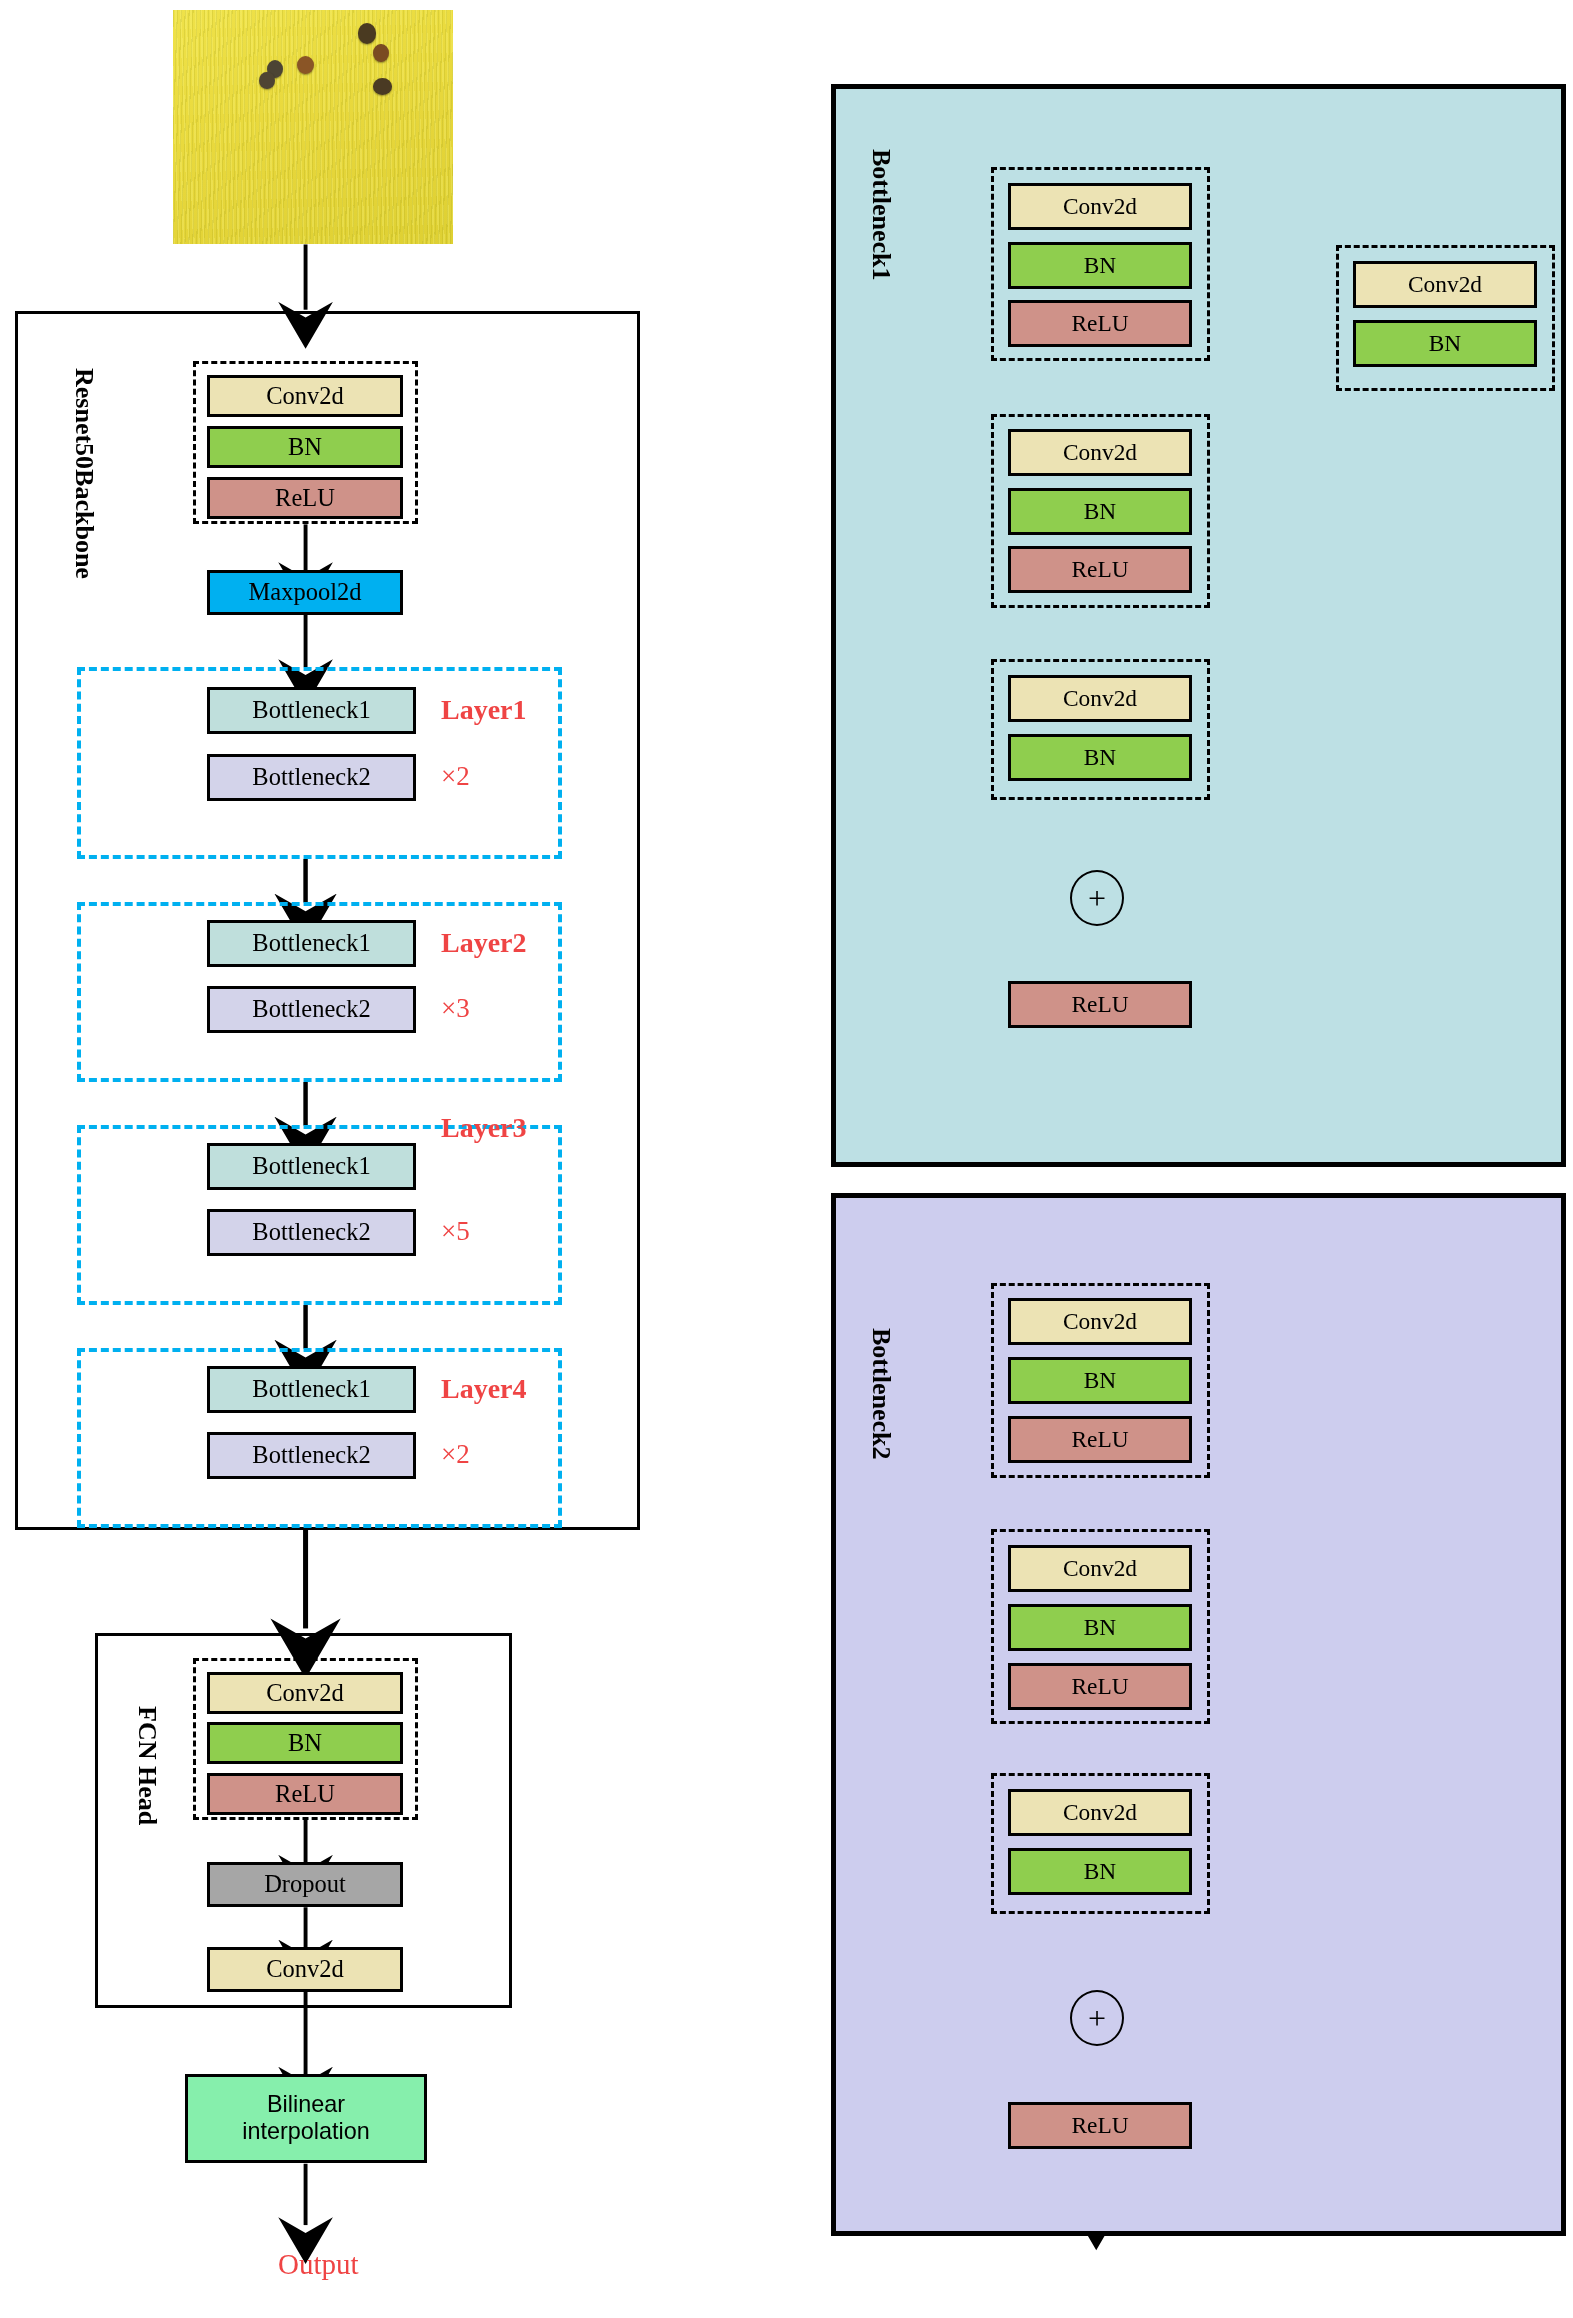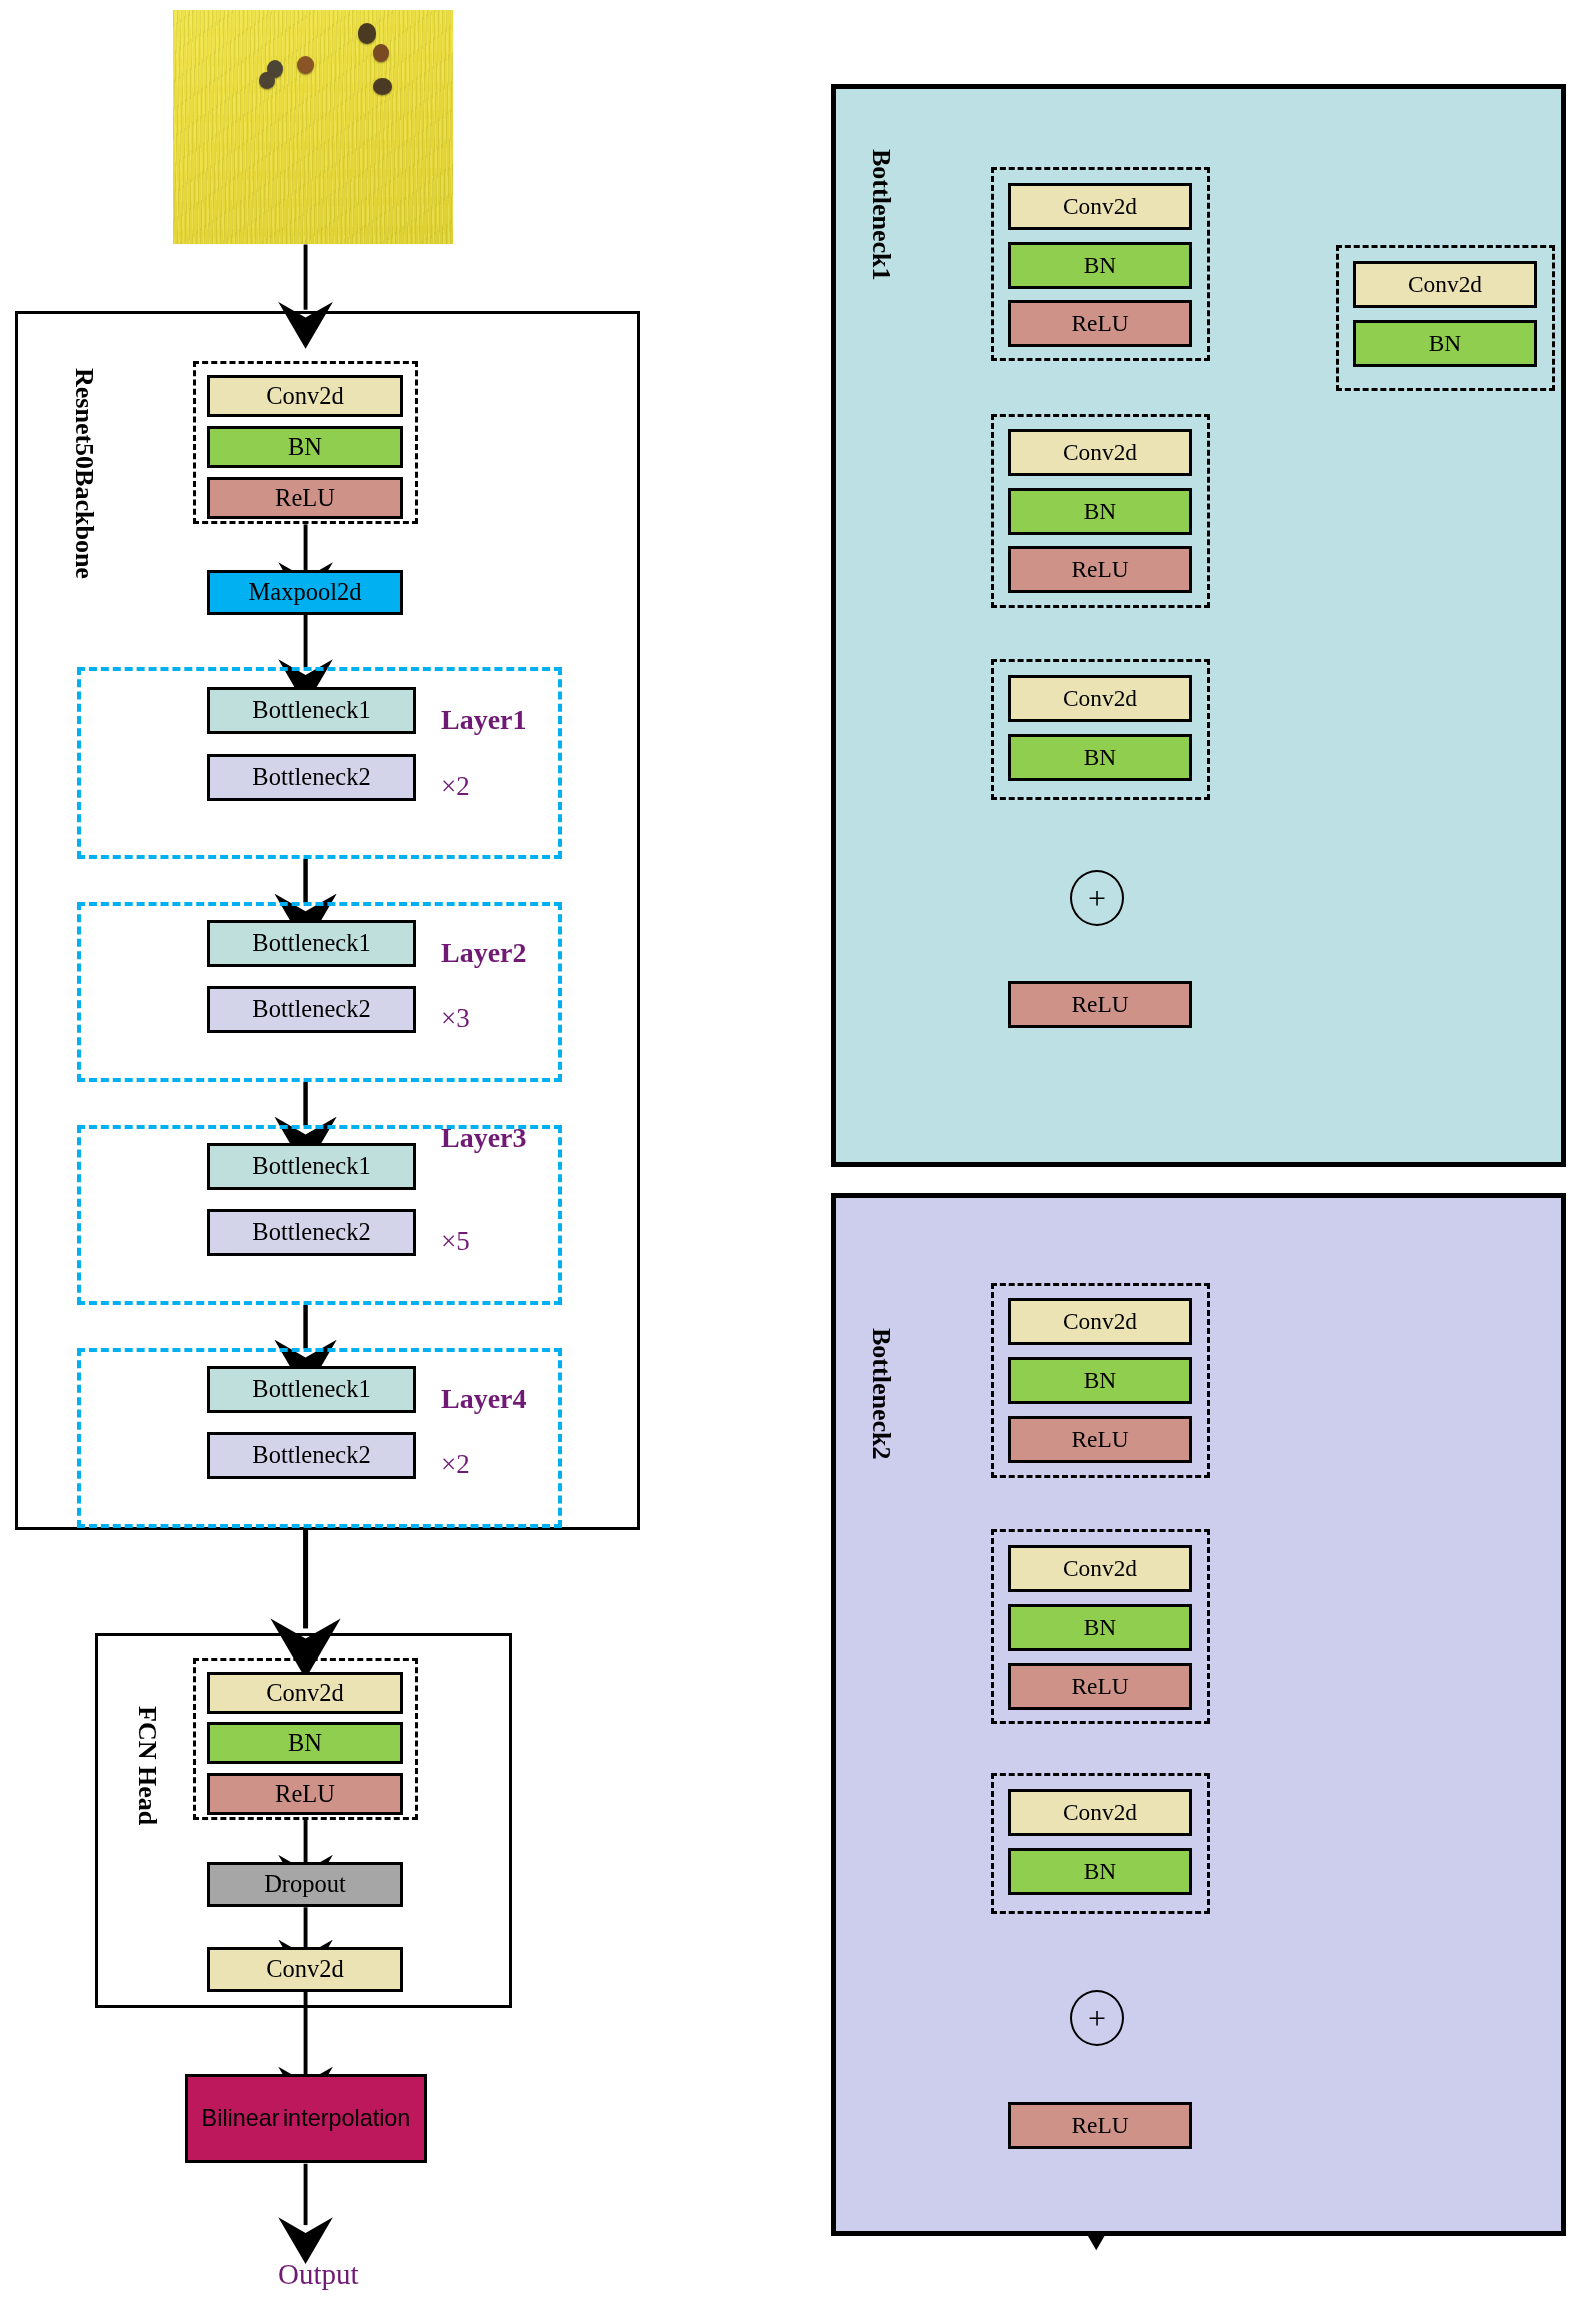--- a/index.html
+++ b/index.html
@@ -68,22 +68,21 @@
     transform-origin:0 0;
     transform:rotate(90deg);
     color:#000;
   }
 
   
   .txt{
     position:absolute;
     white-space:nowrap;
     font-family:"Liberation Serif","DejaVu Serif",serif;
-    color:#701a75;
-    margin-top:10px;
+    color:#ef4444;
   }
   .txt.bold{font-weight:bold;}
 
   
   #wires{position:absolute;left:0;top:0;width:1573px;height:2319px;pointer-events:none;}
 
   
   #photo{
     position:absolute;
     border:0;
@@ -231,21 +230,21 @@
   <div class="vlabel" style="left:162px;top:1706px;font-size:26px;">FCN Head</div>
 
   <div class="dgroup" style="left:193px;top:1658px;width:225px;height:162px;"></div>
   <div class="blk" style="left:207px;top:1672px;width:196px;height:42px;background:#ece3b4;font-size:24.5px;">Conv2d</div>
   <div class="blk" style="left:207px;top:1722px;width:196px;height:42px;background:#8fce4e;font-size:24.5px;">BN</div>
   <div class="blk" style="left:207px;top:1773px;width:196px;height:42px;background:#cf9289;font-size:24.5px;">ReLU</div>
 
   <div class="blk" style="left:207px;top:1862px;width:196px;height:45px;background:#a6a6a6;font-size:24.5px;">Dropout</div>
   <div class="blk" style="left:207px;top:1947px;width:196px;height:45px;background:#ece3b4;font-size:24.5px;">Conv2d</div>
 
-  <div class="blk sans" style="left:185px;top:2074px;width:242px;height:89px;background:#be185d;font-size:23.4px;flex-direction:row;gap:3.3px;">
+  <div class="blk sans" style="left:185px;top:2074px;width:242px;height:89px;background:#86efac;font-size:23.4px;flex-direction:column;gap:3.3px;">
     <span>Bilinear</span>
     <span>interpolation</span>
   </div>
 
   <div class="txt" style="left:278px;top:2248px;font-size:29px;">Output</div>
 
   <div class="panel" style="left:831px;top:84px;width:735px;height:1083px;background:#bde0e4;"></div>
   <div class="vlabel" style="left:896px;top:149px;font-size:26px;">Bottleneck1</div>
 
   <div class="dgroup" style="left:991px;top:167px;width:219px;height:194px;"></div>

